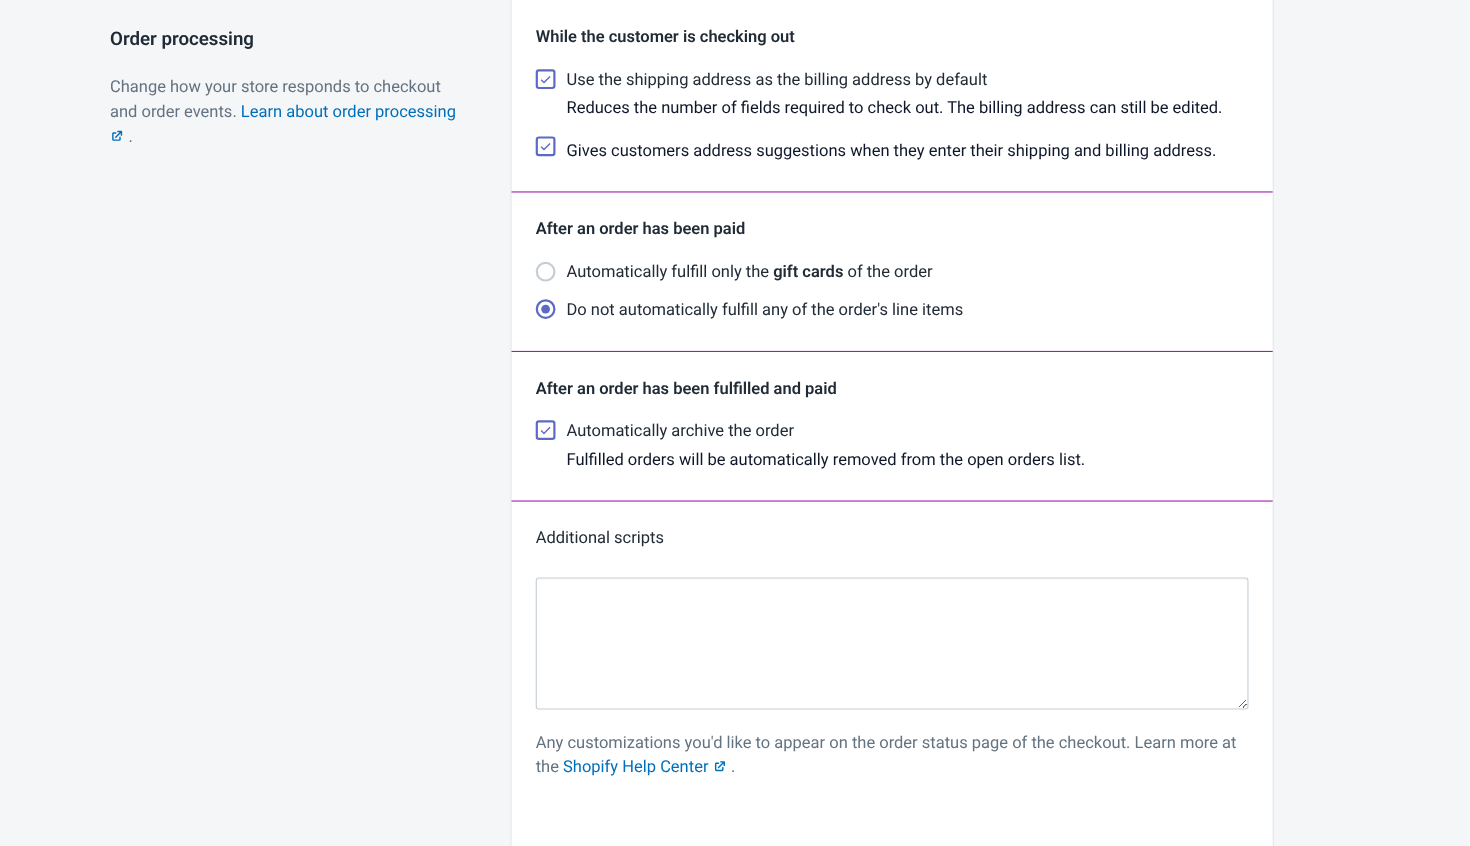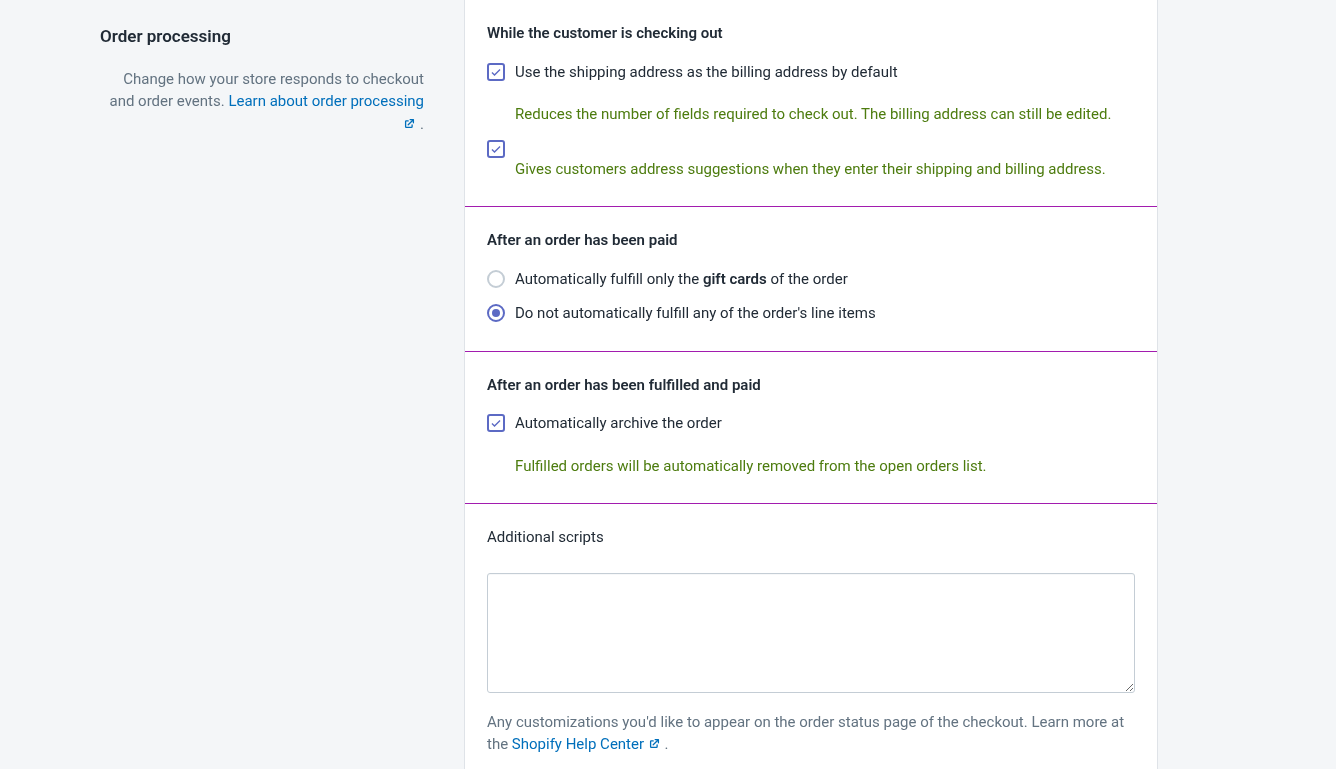--- a/index.html
+++ b/index.html
@@ -28,21 +28,20 @@
     .sidebar h2 {
       font-size: 17px;
       font-weight: 600;
       color: #212b36;
       margin-bottom: 18px;
     }
     .sidebar p {
       font-size: 15px;
       color: #637381;
       line-height: 1.5;
-      text-align: right;
     }
     .sidebar a {
       color: #006fbb;
       text-decoration: none;
     }
     .icon-external {
       display: inline-block;
       width: 13px;
       height: 13px;
       vertical-align: -1px;
@@ -125,22 +124,22 @@
       flex: 1;
     }
     .choice-label {
       font-size: 15px;
       color: #212b36;
       cursor: pointer;
       line-height: 1.5;
     }
     .choice-help {
       font-size: 15px;
-      color: #4d7c0f;
-      margin-top: 20px;
+      color: #0f172a;
+      margin-top: 4px;
       line-height: 1.5;
     }
     .field-label {
       font-size: 15px;
       color: #212b36;
       margin-bottom: 24px;
     }
     .textarea {
       width: 100%;
       min-height: 120px;

